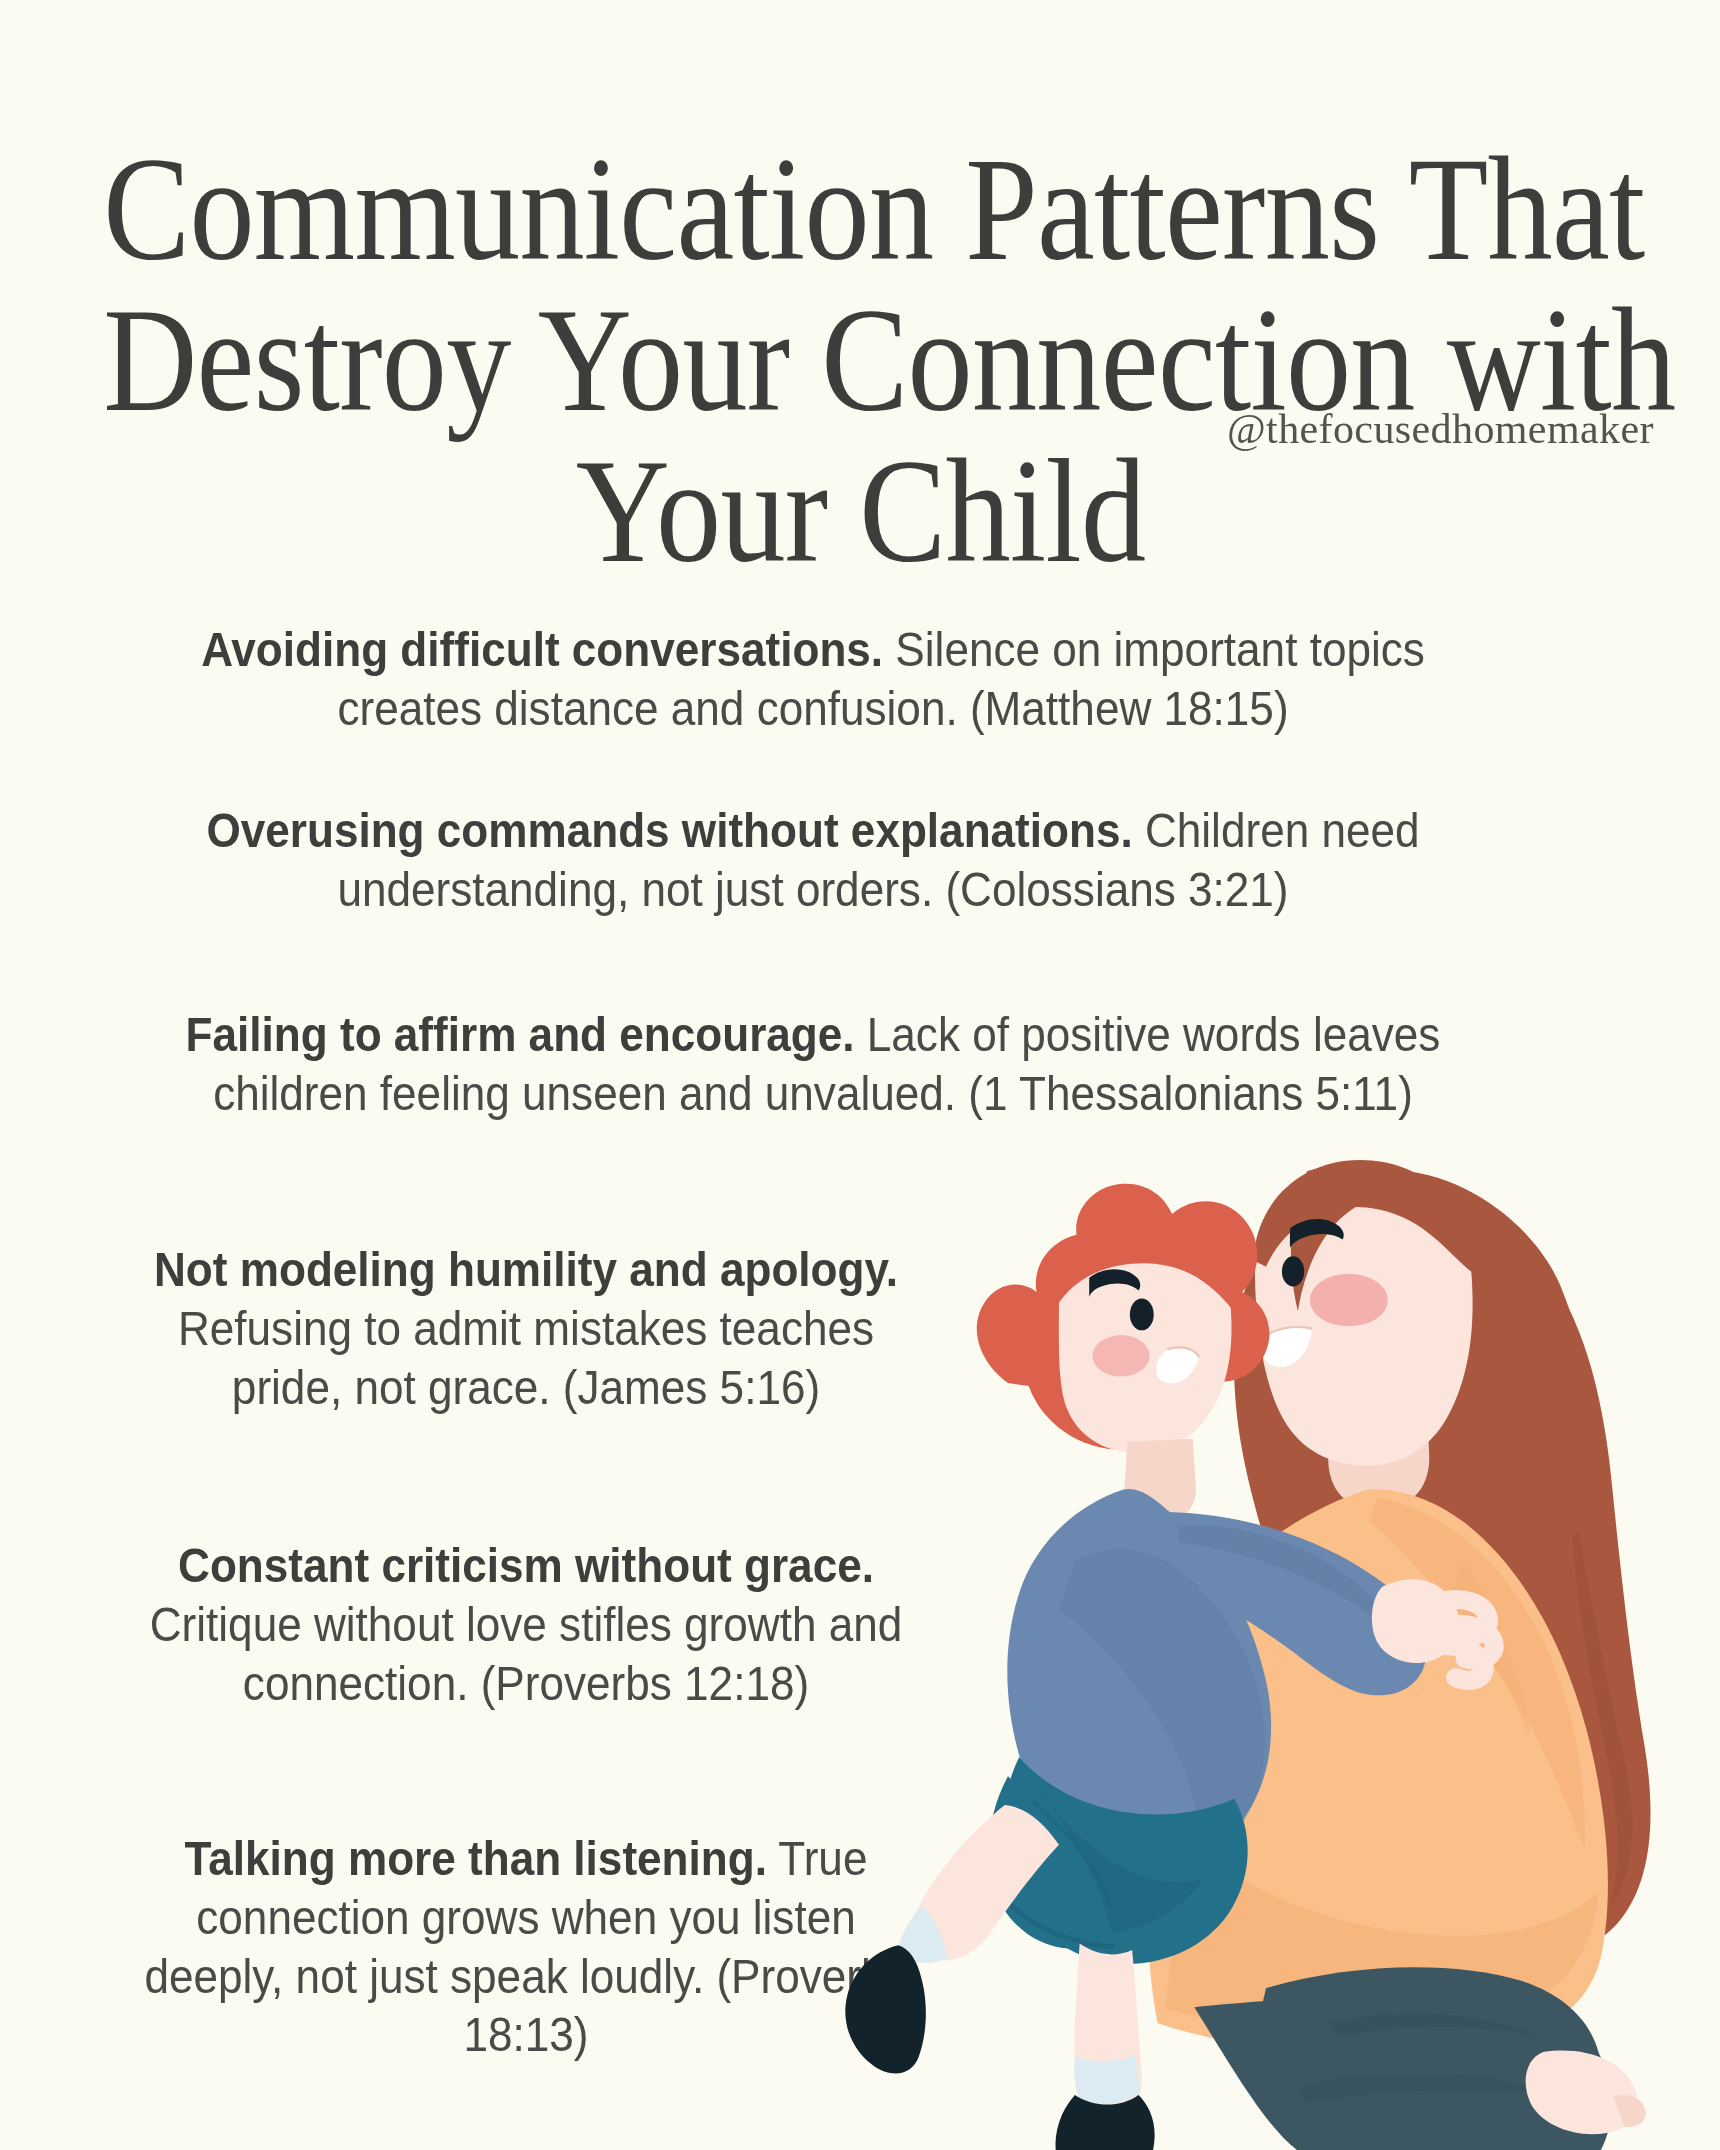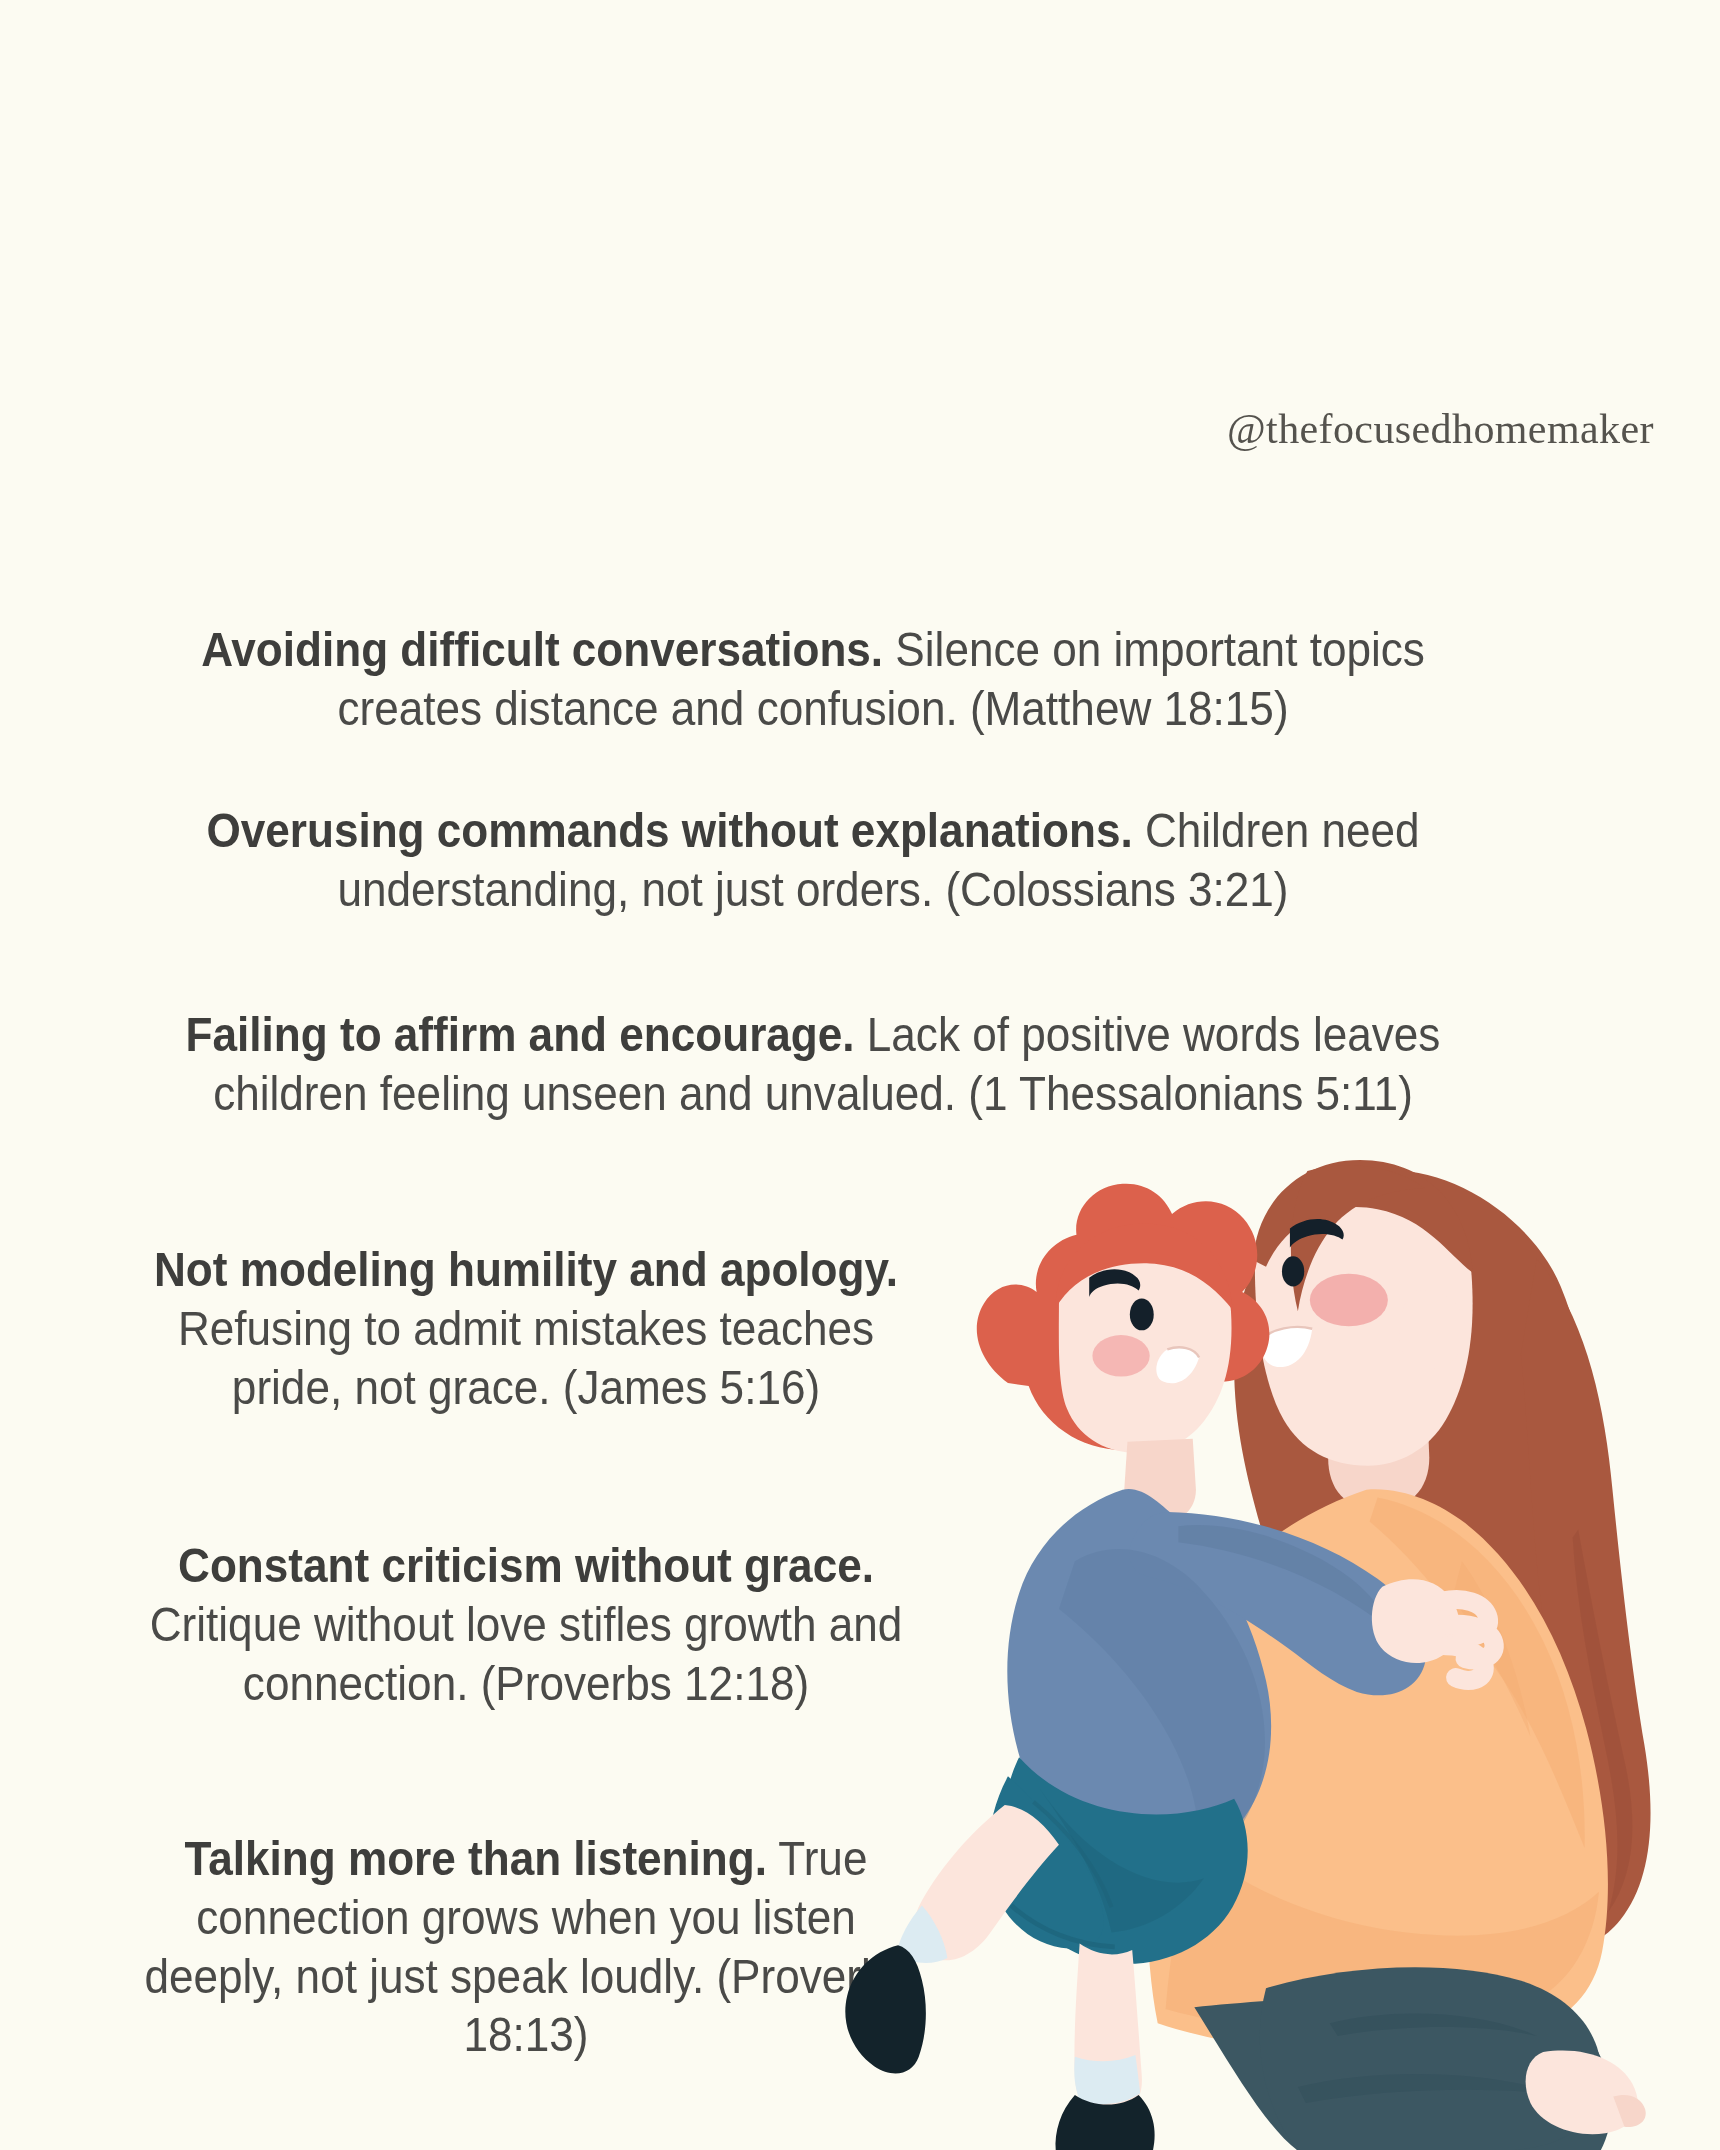--- a/index.html
+++ b/index.html
@@ -77,20 +77,25 @@
     width: 900px;
     height: 1036px;
   }
   #illustration svg { display: block; width: 100%; height: 100%; }
 </style>
 </head>
 <body>
 
 <div id="poster">
 
+  <div class="title-wrap">
+    <div class="title-line">Communication Patterns That</div>
+    <div class="title-line">Destroy Your Connection with</div>
+    <div class="title-line">Your Child</div>
+  </div>
   <div class="handle">@thefocusedhomemaker</div>
 
   <div class="tip tip-wide" id="tip-1">
     <b>Avoiding difficult conversations.</b><span> Silence on important topics creates distance and confusion. (Matthew 18:15)</span>
   </div>
 
   <div class="tip tip-wide" id="tip-2">
     <b>Overusing commands without explanations.</b><span> Children need understanding, not just orders. (Colossians 3:21)</span>
   </div>
 

